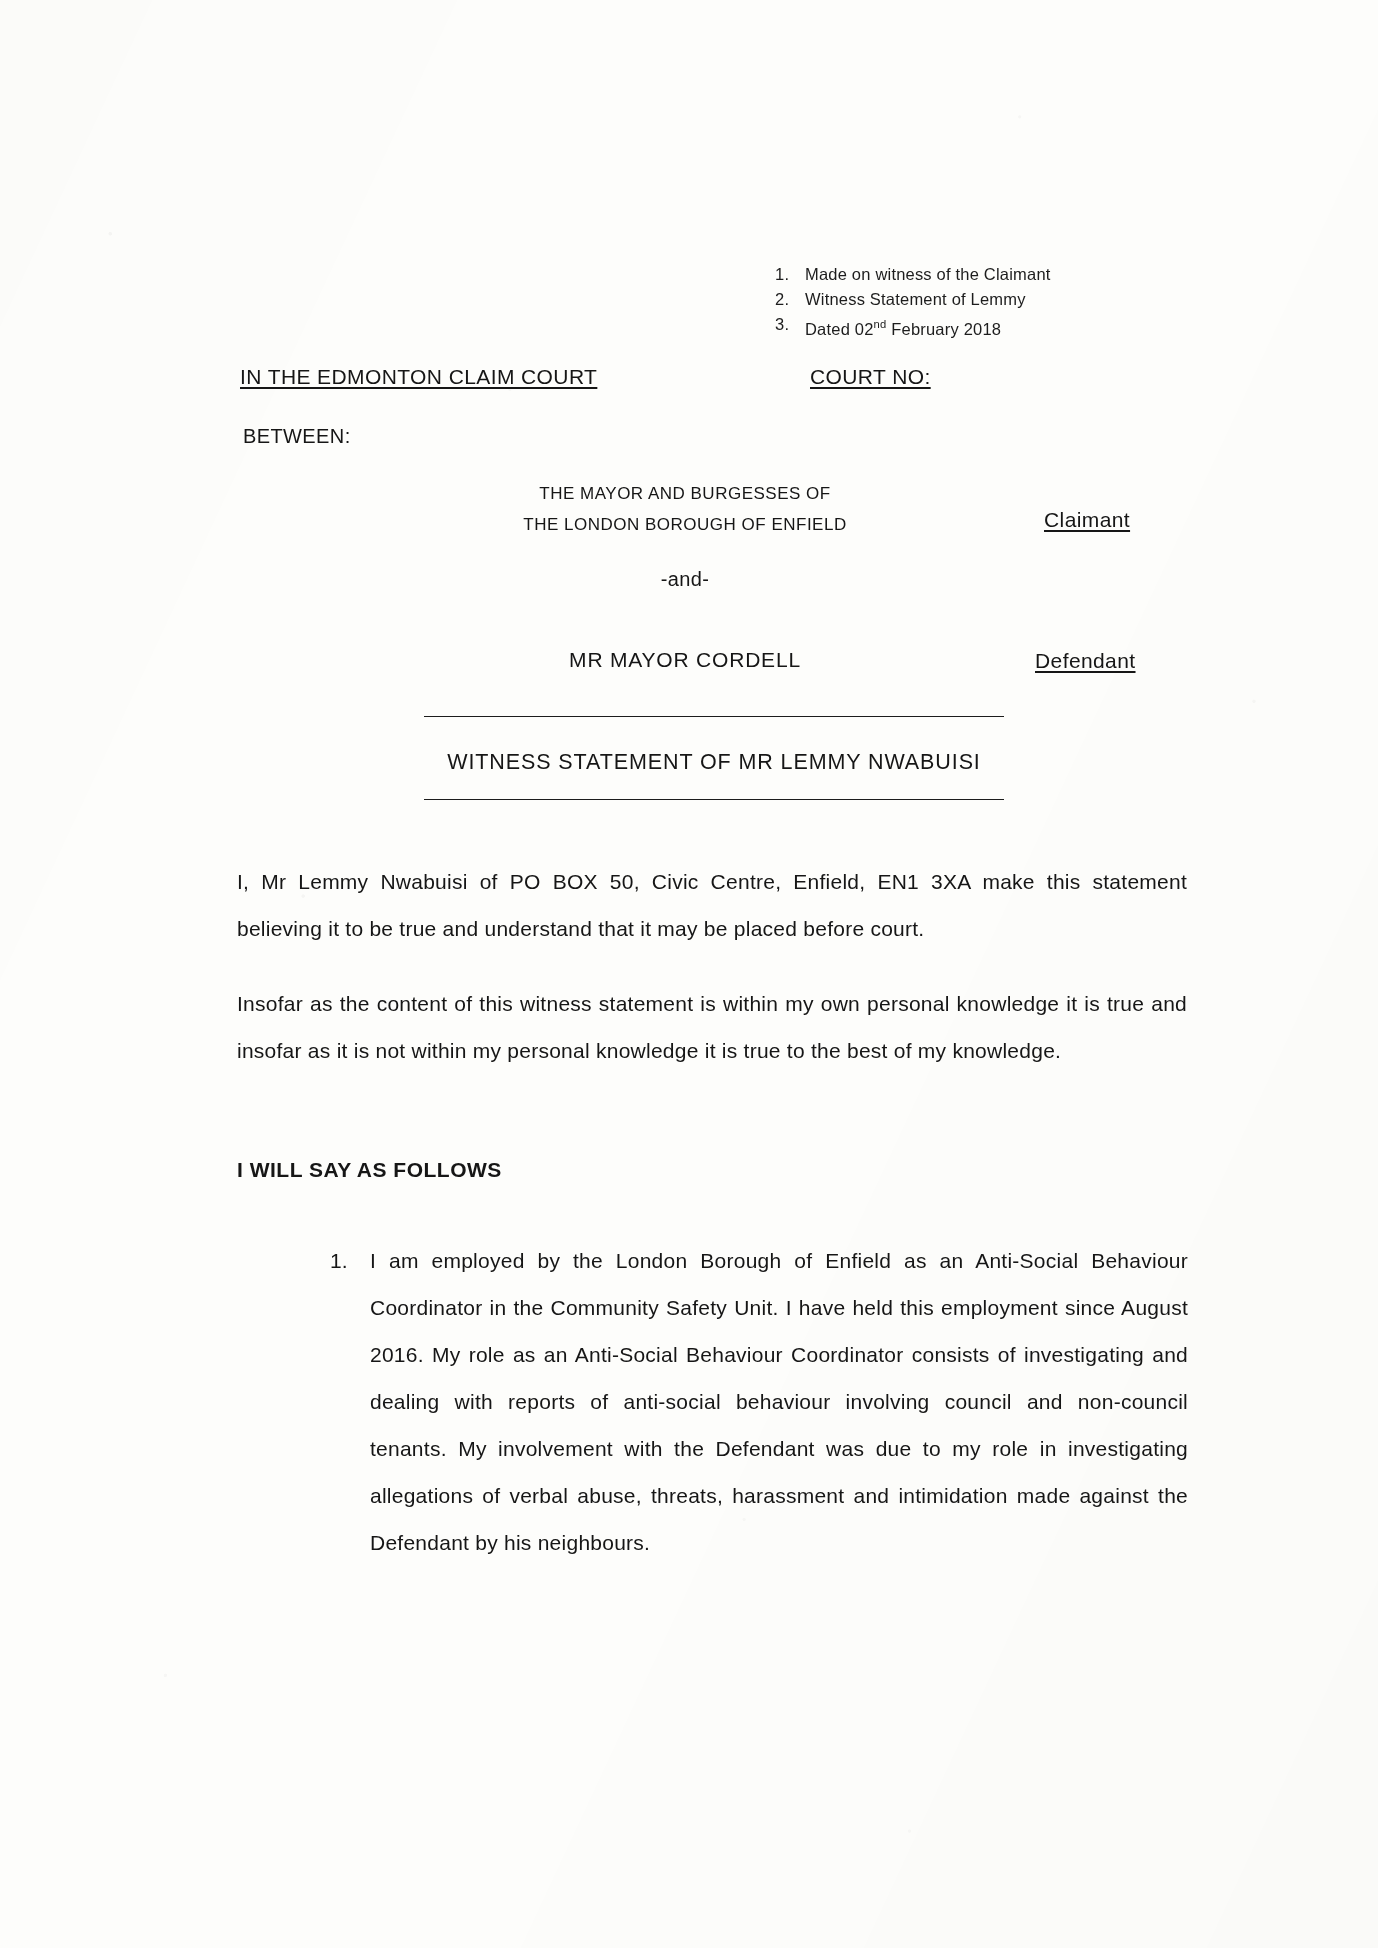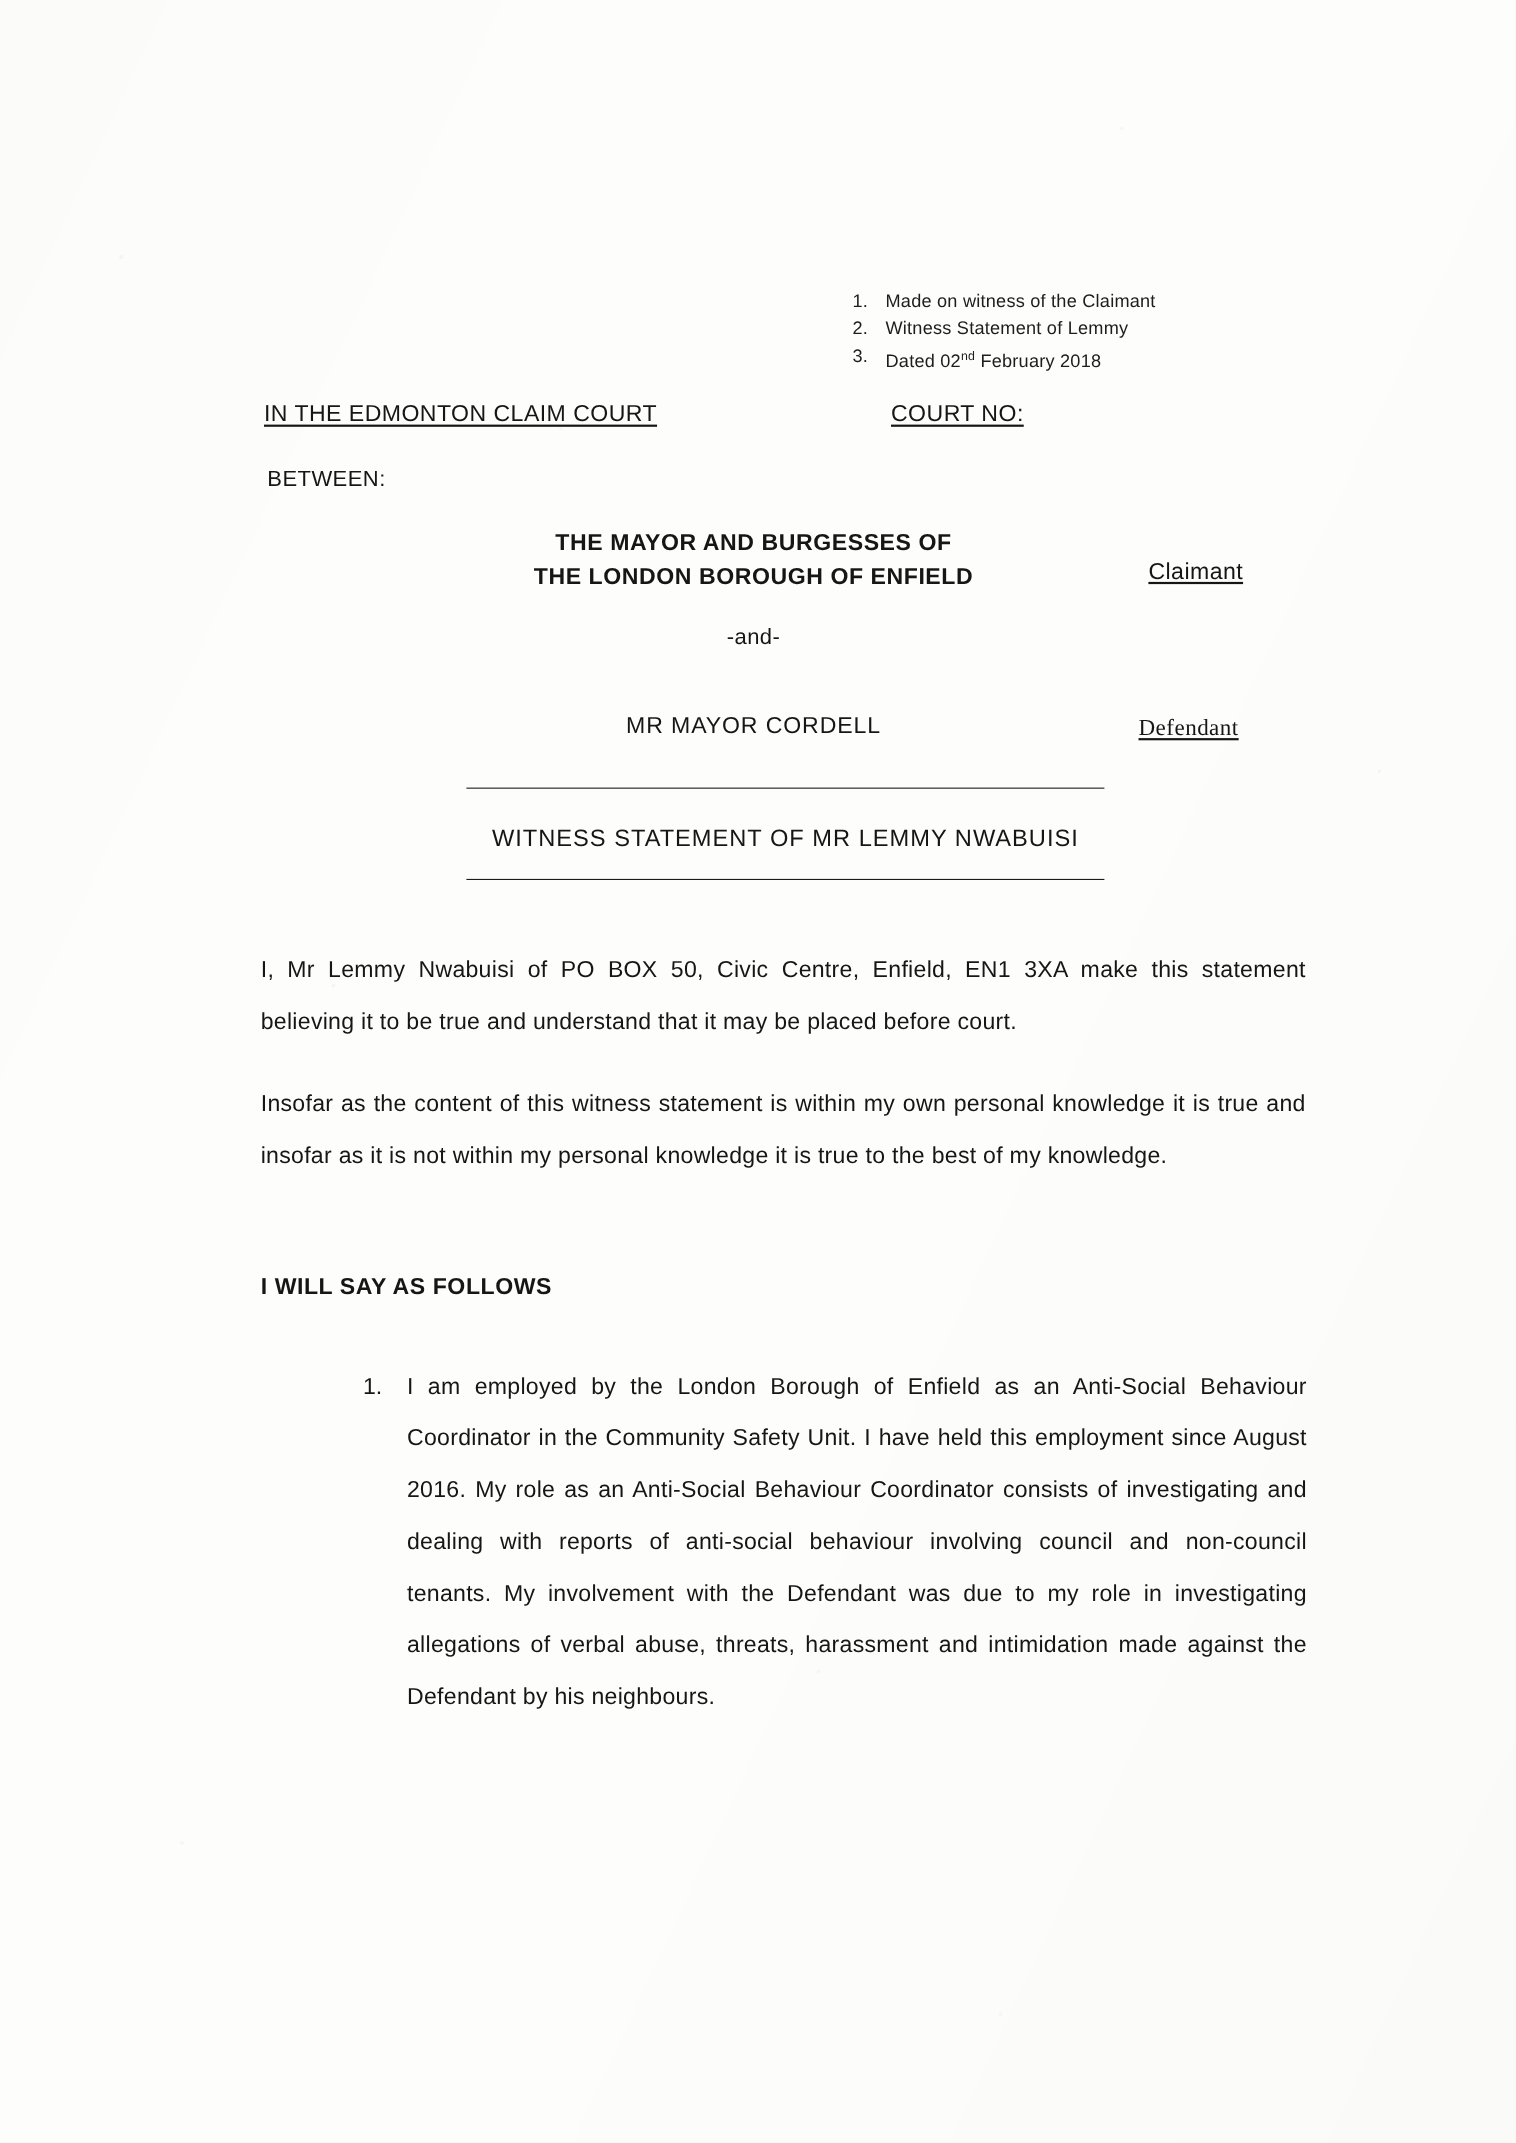--- a/index.html
+++ b/index.html
@@ -94,34 +94,33 @@
   }
 
   .party-block {
     position: absolute;
     left: 250px;
     top: 478px;
     width: 870px;
     text-align: center;
   }
   .party-name {
-    font-size: 21px;
+    font-size: 17px;
     line-height: 31px;
     letter-spacing: 0.5px;
-    font-weight: bold;
   }
   .role {
     position: absolute;
     font-size: 21px;
     letter-spacing: 0.4px;
     text-decoration: underline;
     text-underline-offset: 3px;
   }
   .role-claimant { left: 1044px; top: 508px; }
-  .role-defendant { left: 1035px; top: 649px; font-family: Liberation Serif, serif; }
+  .role-defendant { left: 1035px; top: 649px; }
 
   .and-line {
     position: absolute;
     left: 250px;
     top: 568px;
     width: 870px;
     text-align: center;
     font-size: 20px;
     letter-spacing: 0.4px;
   }

